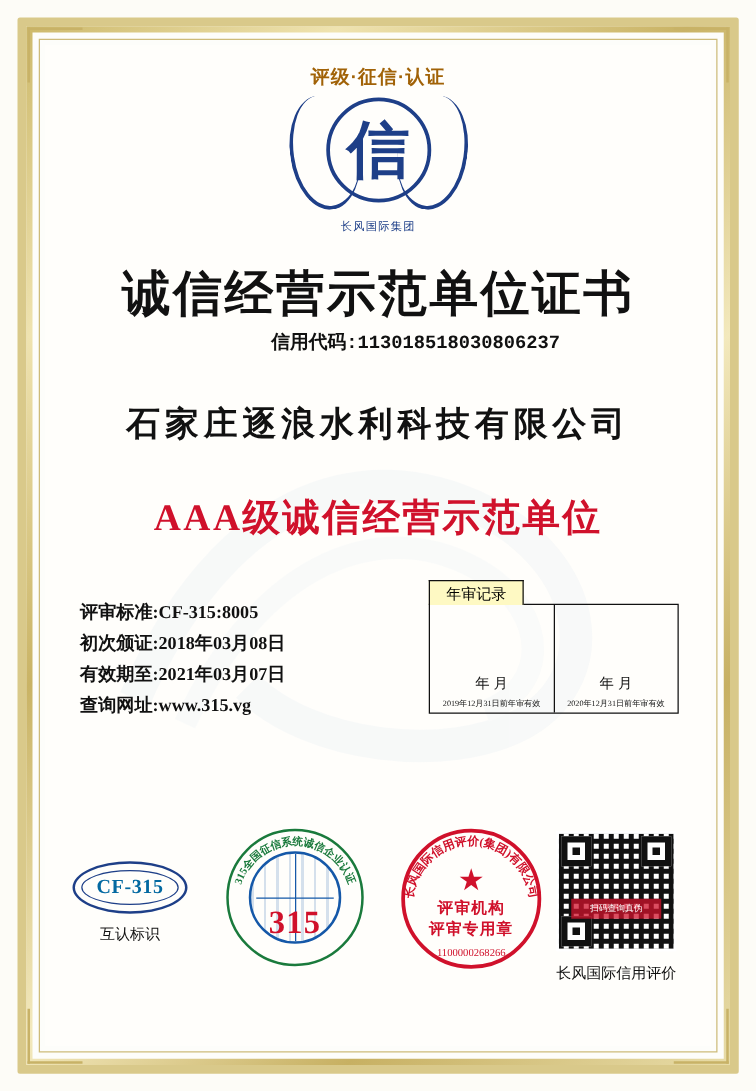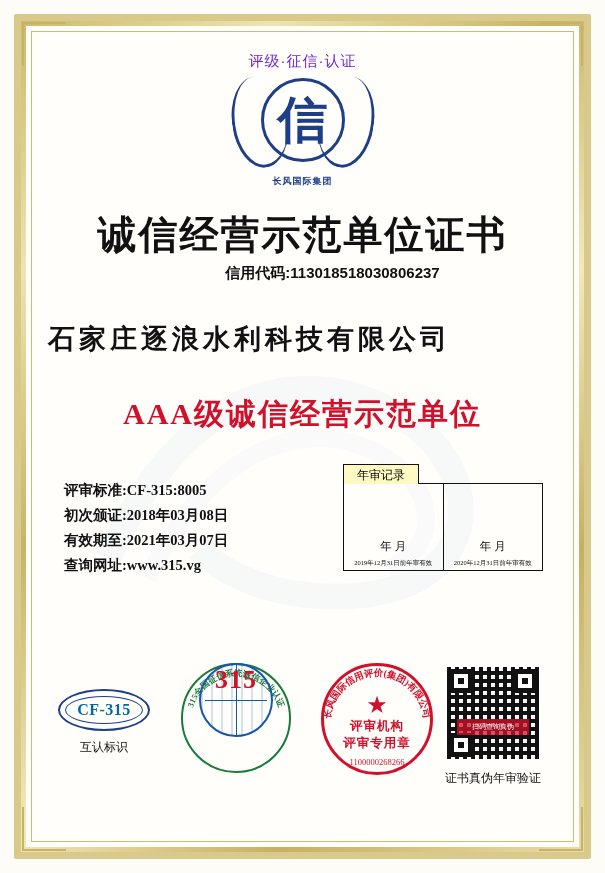--- a/index.html
+++ b/index.html
@@ -93,23 +93,23 @@
     position: relative;
     width: 190px;
     height: 148px;
   }
   .emblem-arc-text {
     position: absolute;
     top: 2px;
     left: 0;
     width: 190px;
     text-align: center;
-    color: #6d28d9;
+    color: #a16207;
     font-size: 15px;
-    font-weight: normal;
+    font-weight: bold;
     letter-spacing: 1px;
   }
   .emblem-circle {
     position: absolute;
     left: 53px;
     top: 28px;
     width: 84px;
     height: 84px;
     border-radius: 50%;
     border: 3px solid #1e3f88;
@@ -148,21 +148,21 @@
   }
   .emblem-bottom-text {
     position: absolute;
     bottom: 10px;
     left: 0;
     width: 190px;
     text-align: center;
     color: #1e3f88;
     font-size: 9px;
     letter-spacing: 1px;
-    font-weight: bold;
+    font-weight: normal;
   }
 
   
   .main-title {
     position: absolute;
     top: 172px;
     left: 0;
     right: 0;
     text-align: center;
     font-family: "Liberation Serif", serif;
@@ -171,33 +171,33 @@
     letter-spacing: 2px;
     color: #111111;
   }
 
   .credit-code {
     position: absolute;
     top: 228px;
     left: 0;
     right: 0;
     text-align: center;
-    font-family: Liberation Sans, sans-serif;
+    font-family: Liberation Mono, monospace;
     font-size: 15px;
     font-weight: bold;
     color: #111111;
     padding-left: 60px;
   }
 
   .company-name {
     position: absolute;
     top: 285px;
-    left: 12px;
-    right: 0;
-    text-align: left;
+    left: 0;
+    right: 0;
+    text-align: center;
     font-family: "Liberation Serif", serif;
     font-weight: bold;
     font-size: 27px;
     letter-spacing: 4px;
     color: #111111;
   }
 
   .grade-line {
     position: absolute;
     top: 358px;
@@ -339,29 +339,29 @@
   }
   .globe-ring {
     position: absolute;
     inset: 0;
     border-radius: 50%;
     border: 2px solid #1a7a3c;
     box-sizing: border-box;
   }
   .globe-inner {
     position: absolute;
-    left: 18px; top: 0;
+    left: 18px; top: 18px;
     width: 74px; height: 74px;
     border-radius: 50%;
     border: 2px solid #1558a8;
     box-sizing: border-box;
     background:
       repeating-linear-gradient(90deg, rgba(21,88,168,0.18) 0 2px, transparent 2px 10px);
     display: flex;
-    align-items: flex-start;
+    align-items: flex-end;
     justify-content: center;
     overflow: hidden;
   }
   .globe-inner::before {
     content: "";
     position: absolute;
     left: 50%;
     top: 0;
     width: 0;
     height: 100%;
@@ -634,19 +634,19 @@
         <div class="red-num">1100000268266</div>
       </div>
 
       <div class="seal-qr">
         <div class="qr-box">
           <span class="finder f1"></span>
           <span class="finder f2"></span>
           <span class="finder f3"></span>
           <div class="qr-overlay">扫码查询真伪</div>
         </div>
-        <div class="qr-caption">证书真伪年审验证</div>
+        <div class="qr-caption">长风国际信用评价</div>
       </div>
 
     </div>
 
   </div>
 </div>
 
 </body></html>

